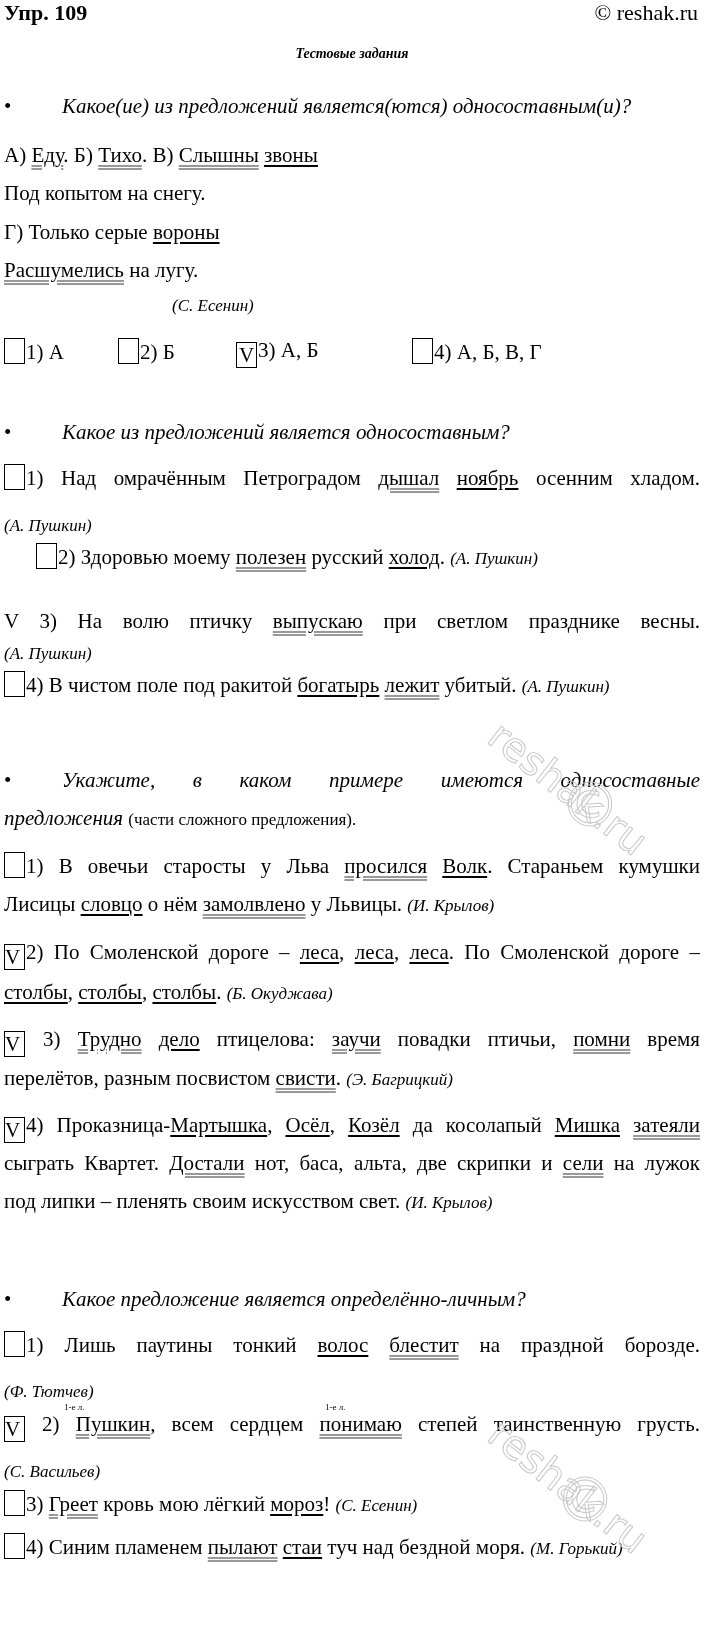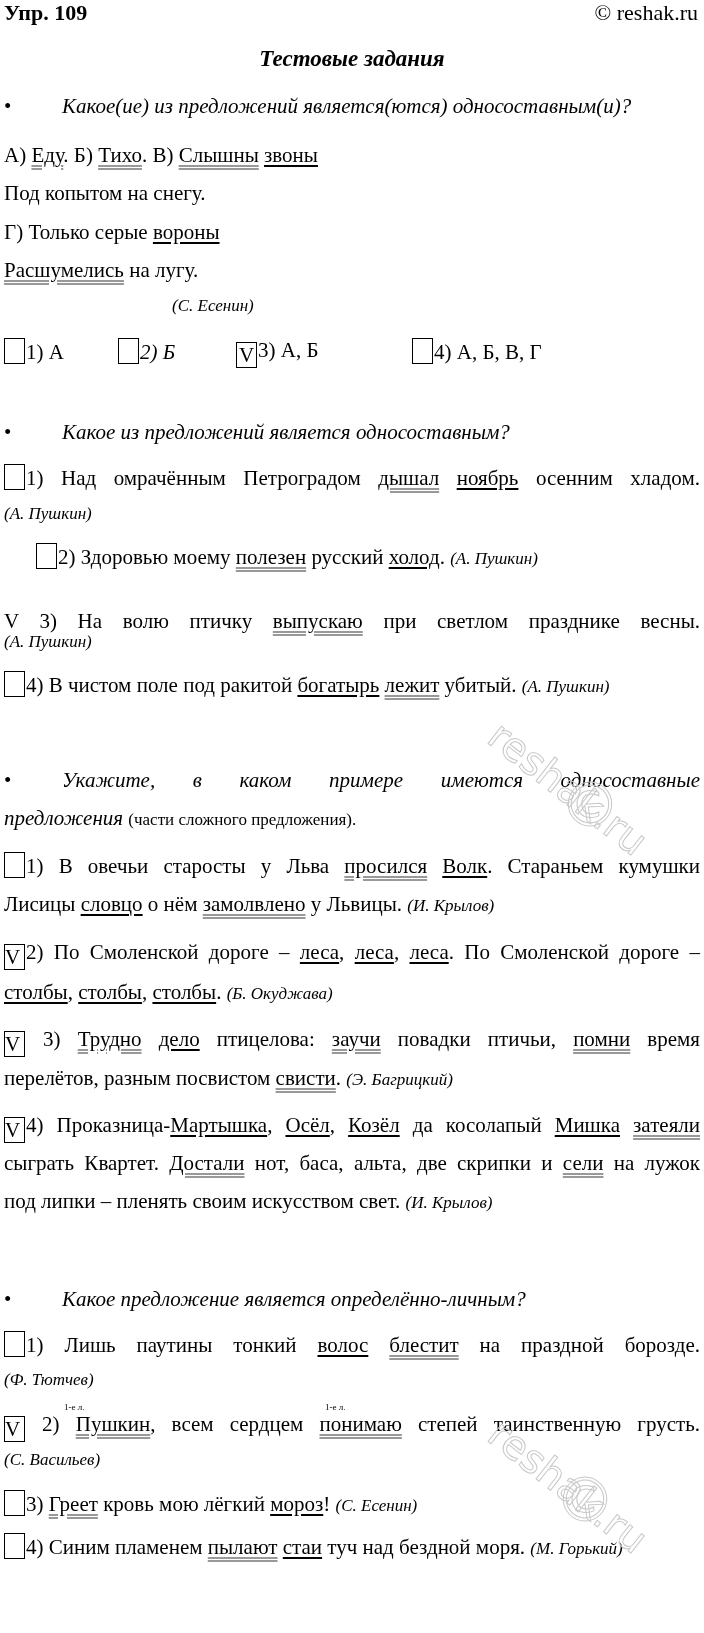--- a/index.html
+++ b/index.html
@@ -1,26 +1,26 @@
 <!DOCTYPE html>
 <html><head>
 <meta charset="utf-8">
 <style>
   html, body { margin:0; padding:0; background:#ffffff; }
   body { width:704px; height:1633px; position:relative; overflow:hidden;
          font-family:"Liberation Serif", serif; color:#000; font-size:21px; }
   .abs { position:absolute; white-space:nowrap; }
   .hdr-left { left:4px; top:0px; font-weight:bold; font-size:22px; }
   .hdr-right { right:6px; top:0px; font-size:22px; }
-  .title { left:0; width:704px; top:46px; text-align:center; font-weight:bold; font-style:italic; font-size:23px; }
+  .title { left:0; width:704px; top:46px; text-align:center; font-weight:bold; font-style:italic; font-size:14px; }
   .q { left:4px; font-style:italic; }
   .q .bullet { display:inline-block; width:58px; font-style:normal; }
   .line { left:4px; }
   .just { left:4px; width:696px; text-align:justify; text-align-last:justify; white-space:normal; }
-  .it { font-style:italic; font-size:17px; }
+  .it { font-style:italic; font-size:17px;margin-top:12px; }
   .small { font-size:17px; }
   .u1 { text-decoration:underline; text-underline-offset:3px; }
   .u2 { text-decoration:underline double; text-decoration-color:#999; text-underline-offset:3px; }
   .box { display:inline-block; width:19px; height:24px; border:1px solid #000; vertical-align:-5px;
          text-align:center; line-height:24px; font-size:21px; margin-right:1px; }
   .sup { position:absolute; font-size:9px; }
   .wm { position:absolute; color:transparent; -webkit-text-stroke:1px #c8c8c8; font-family:"DejaVu Sans", sans-serif; }
 </style>
 </head>
 <body>
@@ -32,21 +32,21 @@
 <div class="abs q" style="top:94px;">
   <span class="bullet">•</span><span>Какое(ие) из предложений является(ются) односоставным(и)?</span>
 </div>
 <div class="abs line" style="top:143px;">А) <span class="u2">Еду</span>. Б) <span class="u2">Тихо</span>. В) <span class="u2">Слышны</span> <span class="u1">звоны</span></div>
 <div class="abs line" style="top:181px;">Под копытом на снегу.</div>
 <div class="abs line" style="top:220px;">Г) Только серые <span class="u1">вороны</span></div>
 <div class="abs line" style="top:258px;"><span class="u2">Расшумелись</span> на лугу.</div>
 <div class="abs small" style="left:172px; top:296px; font-style:italic;">(С. Есенин)</div>
 
 <div class="abs line" style="top:338px;"><span class="box"></span><span>1) А</span></div>
-<div class="abs" style="left:118px; top:338px;font-style:italic;"><span class="box"></span><span>2) Б</span></div>
+<div class="abs" style="left:118px; top:338px;"><span class="box"></span><span>2) Б</span></div>
 <div class="abs" style="left:236px; top:338px;"><span class="box">V</span><span>3) А, Б</span></div>
 <div class="abs" style="left:412px; top:338px;"><span class="box"></span><span>4) А, Б, В, Г</span></div>
 
 <div class="abs q" style="top:420px;">
   <span class="bullet">•</span><span>Какое из предложений является односоставным?</span>
 </div>
 <div class="abs just" style="top:464px;"><span class="box"></span>1) Над омрачённым Петроградом <span class="u2">дышал</span> <span class="u1">ноябрь</span> осенним хладом.</div>
 <div class="abs line it" style="top:504px;">(А. Пушкин)</div>
 <div class="abs line" style="top:543px;padding-left:32px;"><span class="box"></span>2) Здоровью моему <span class="u2">полезен</span> русский <span class="u1">холод</span>. <span class="it">(А. Пушкин)</span></div>
 <div class="abs just" style="top:609px;">V 3) На волю птичку <span class="u2">выпускаю</span> при светлом празднике весны.</div>

